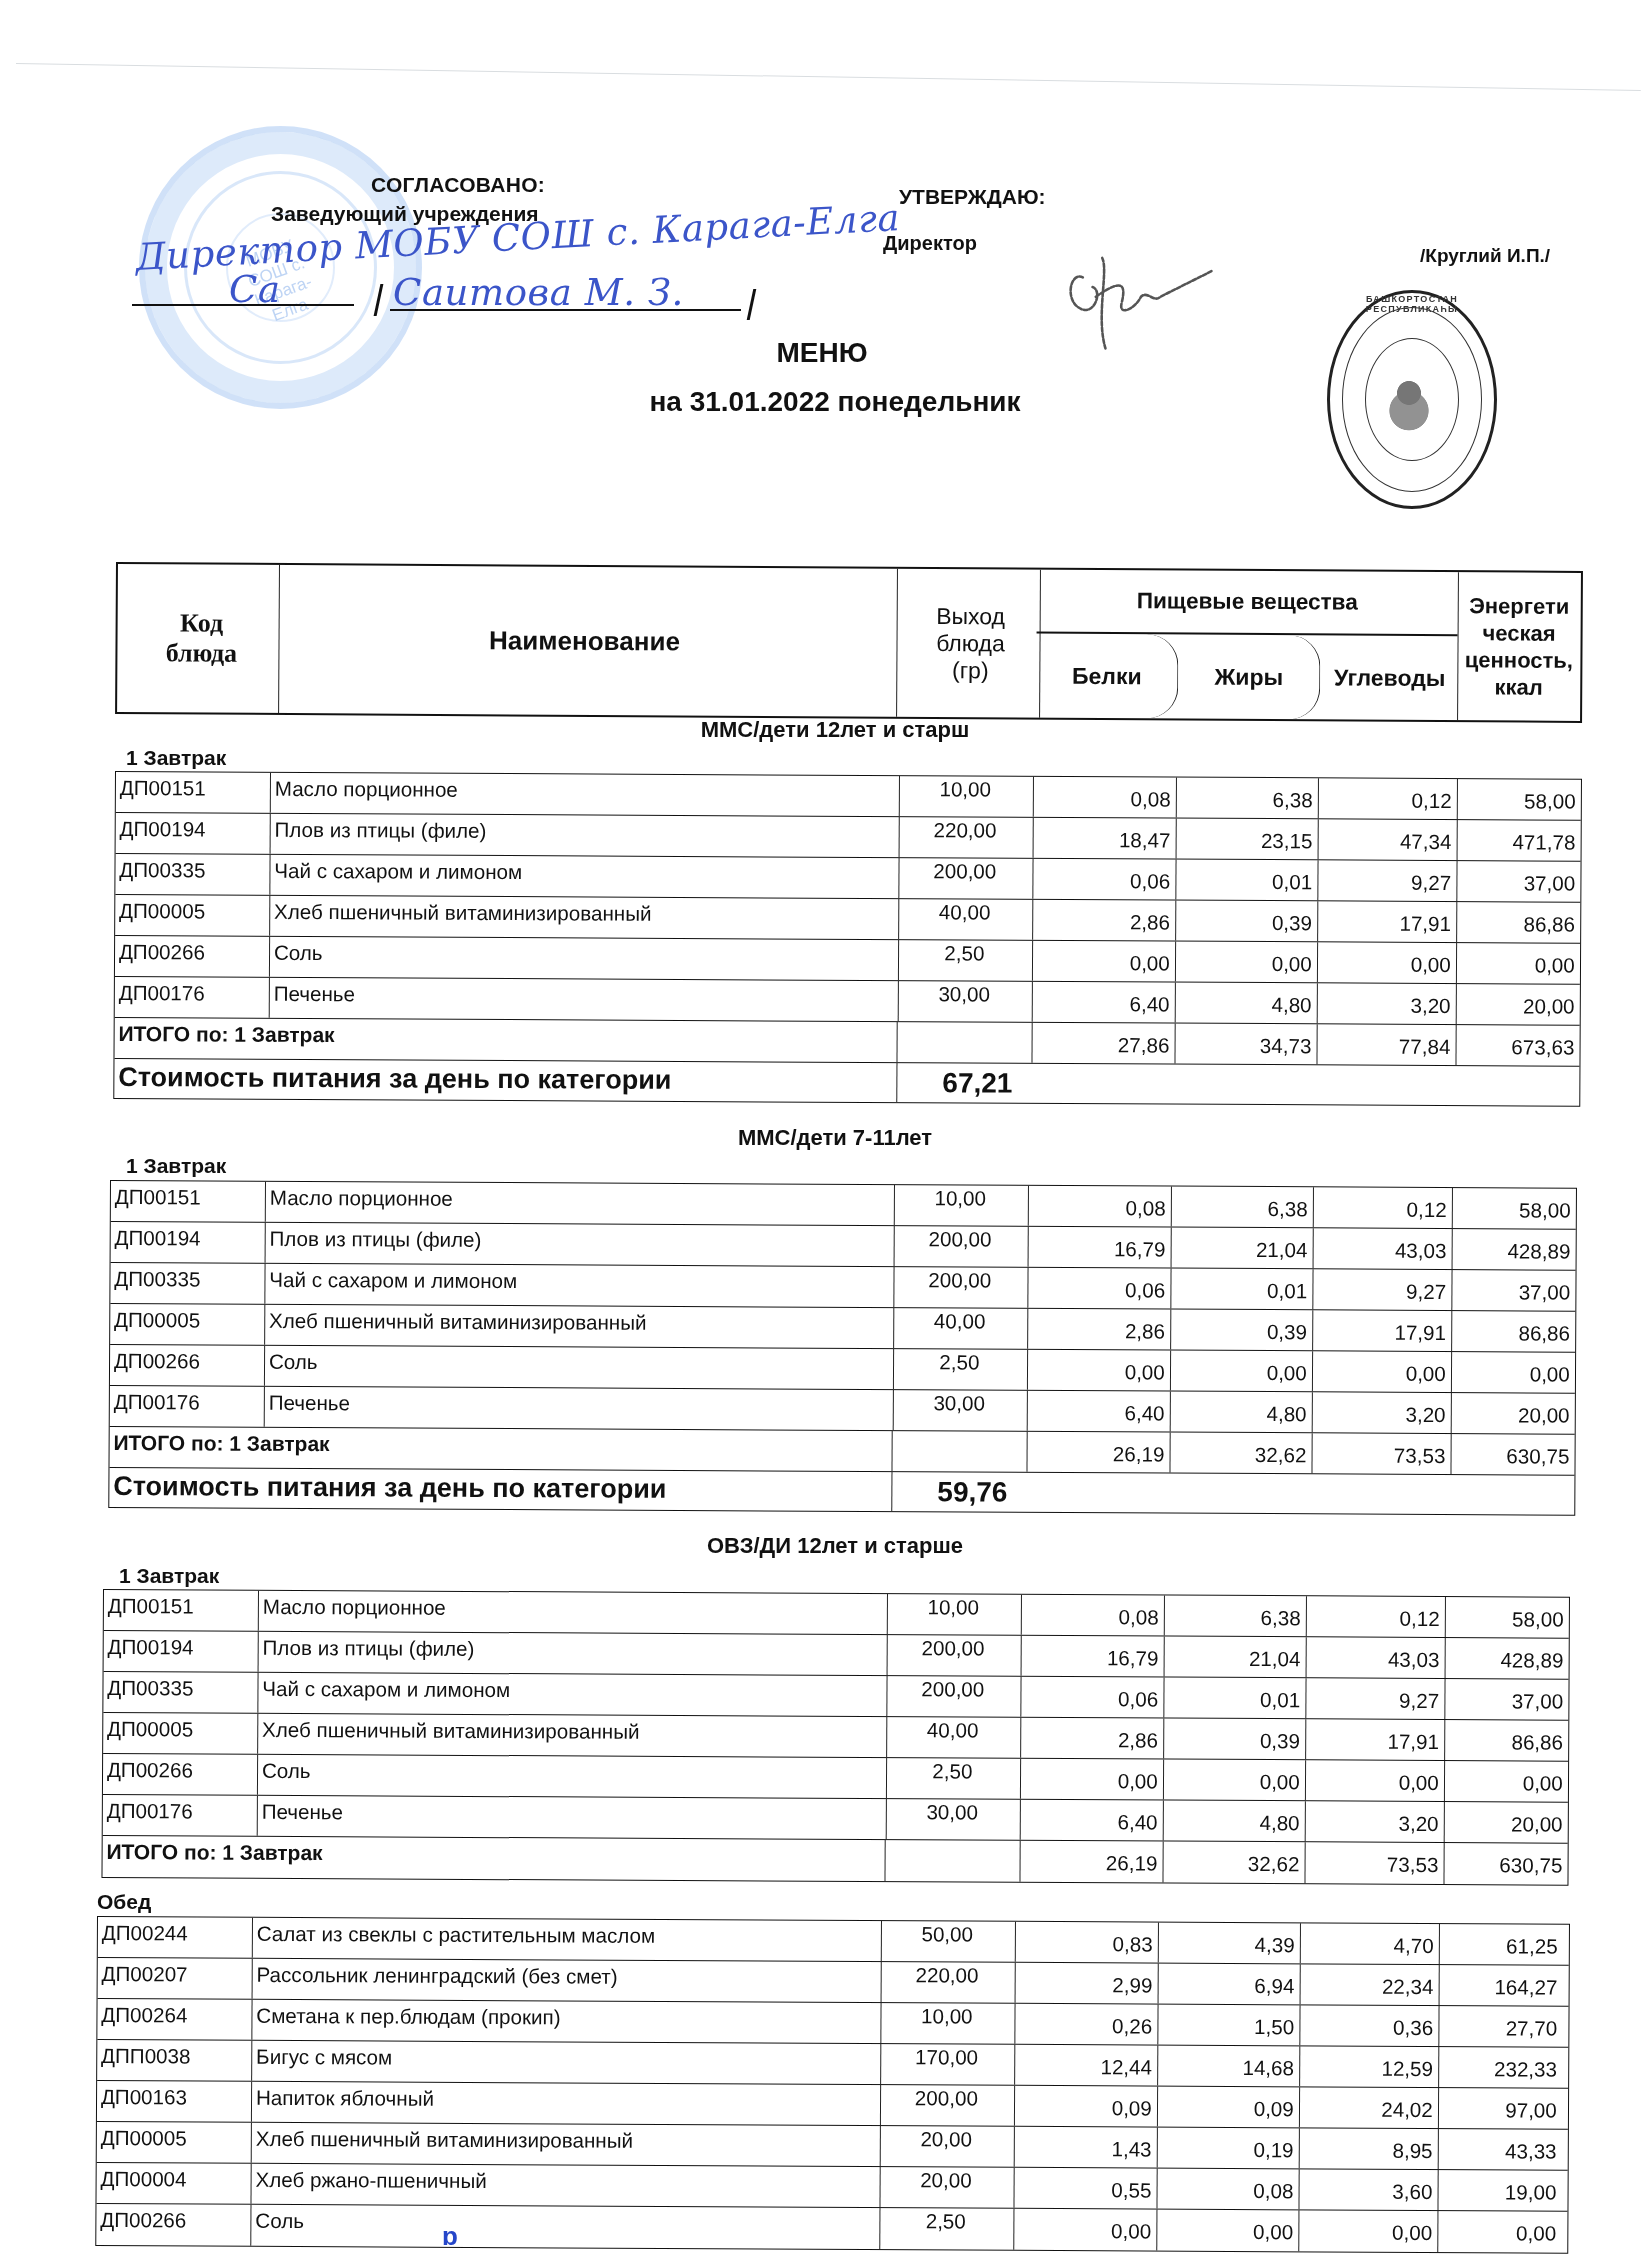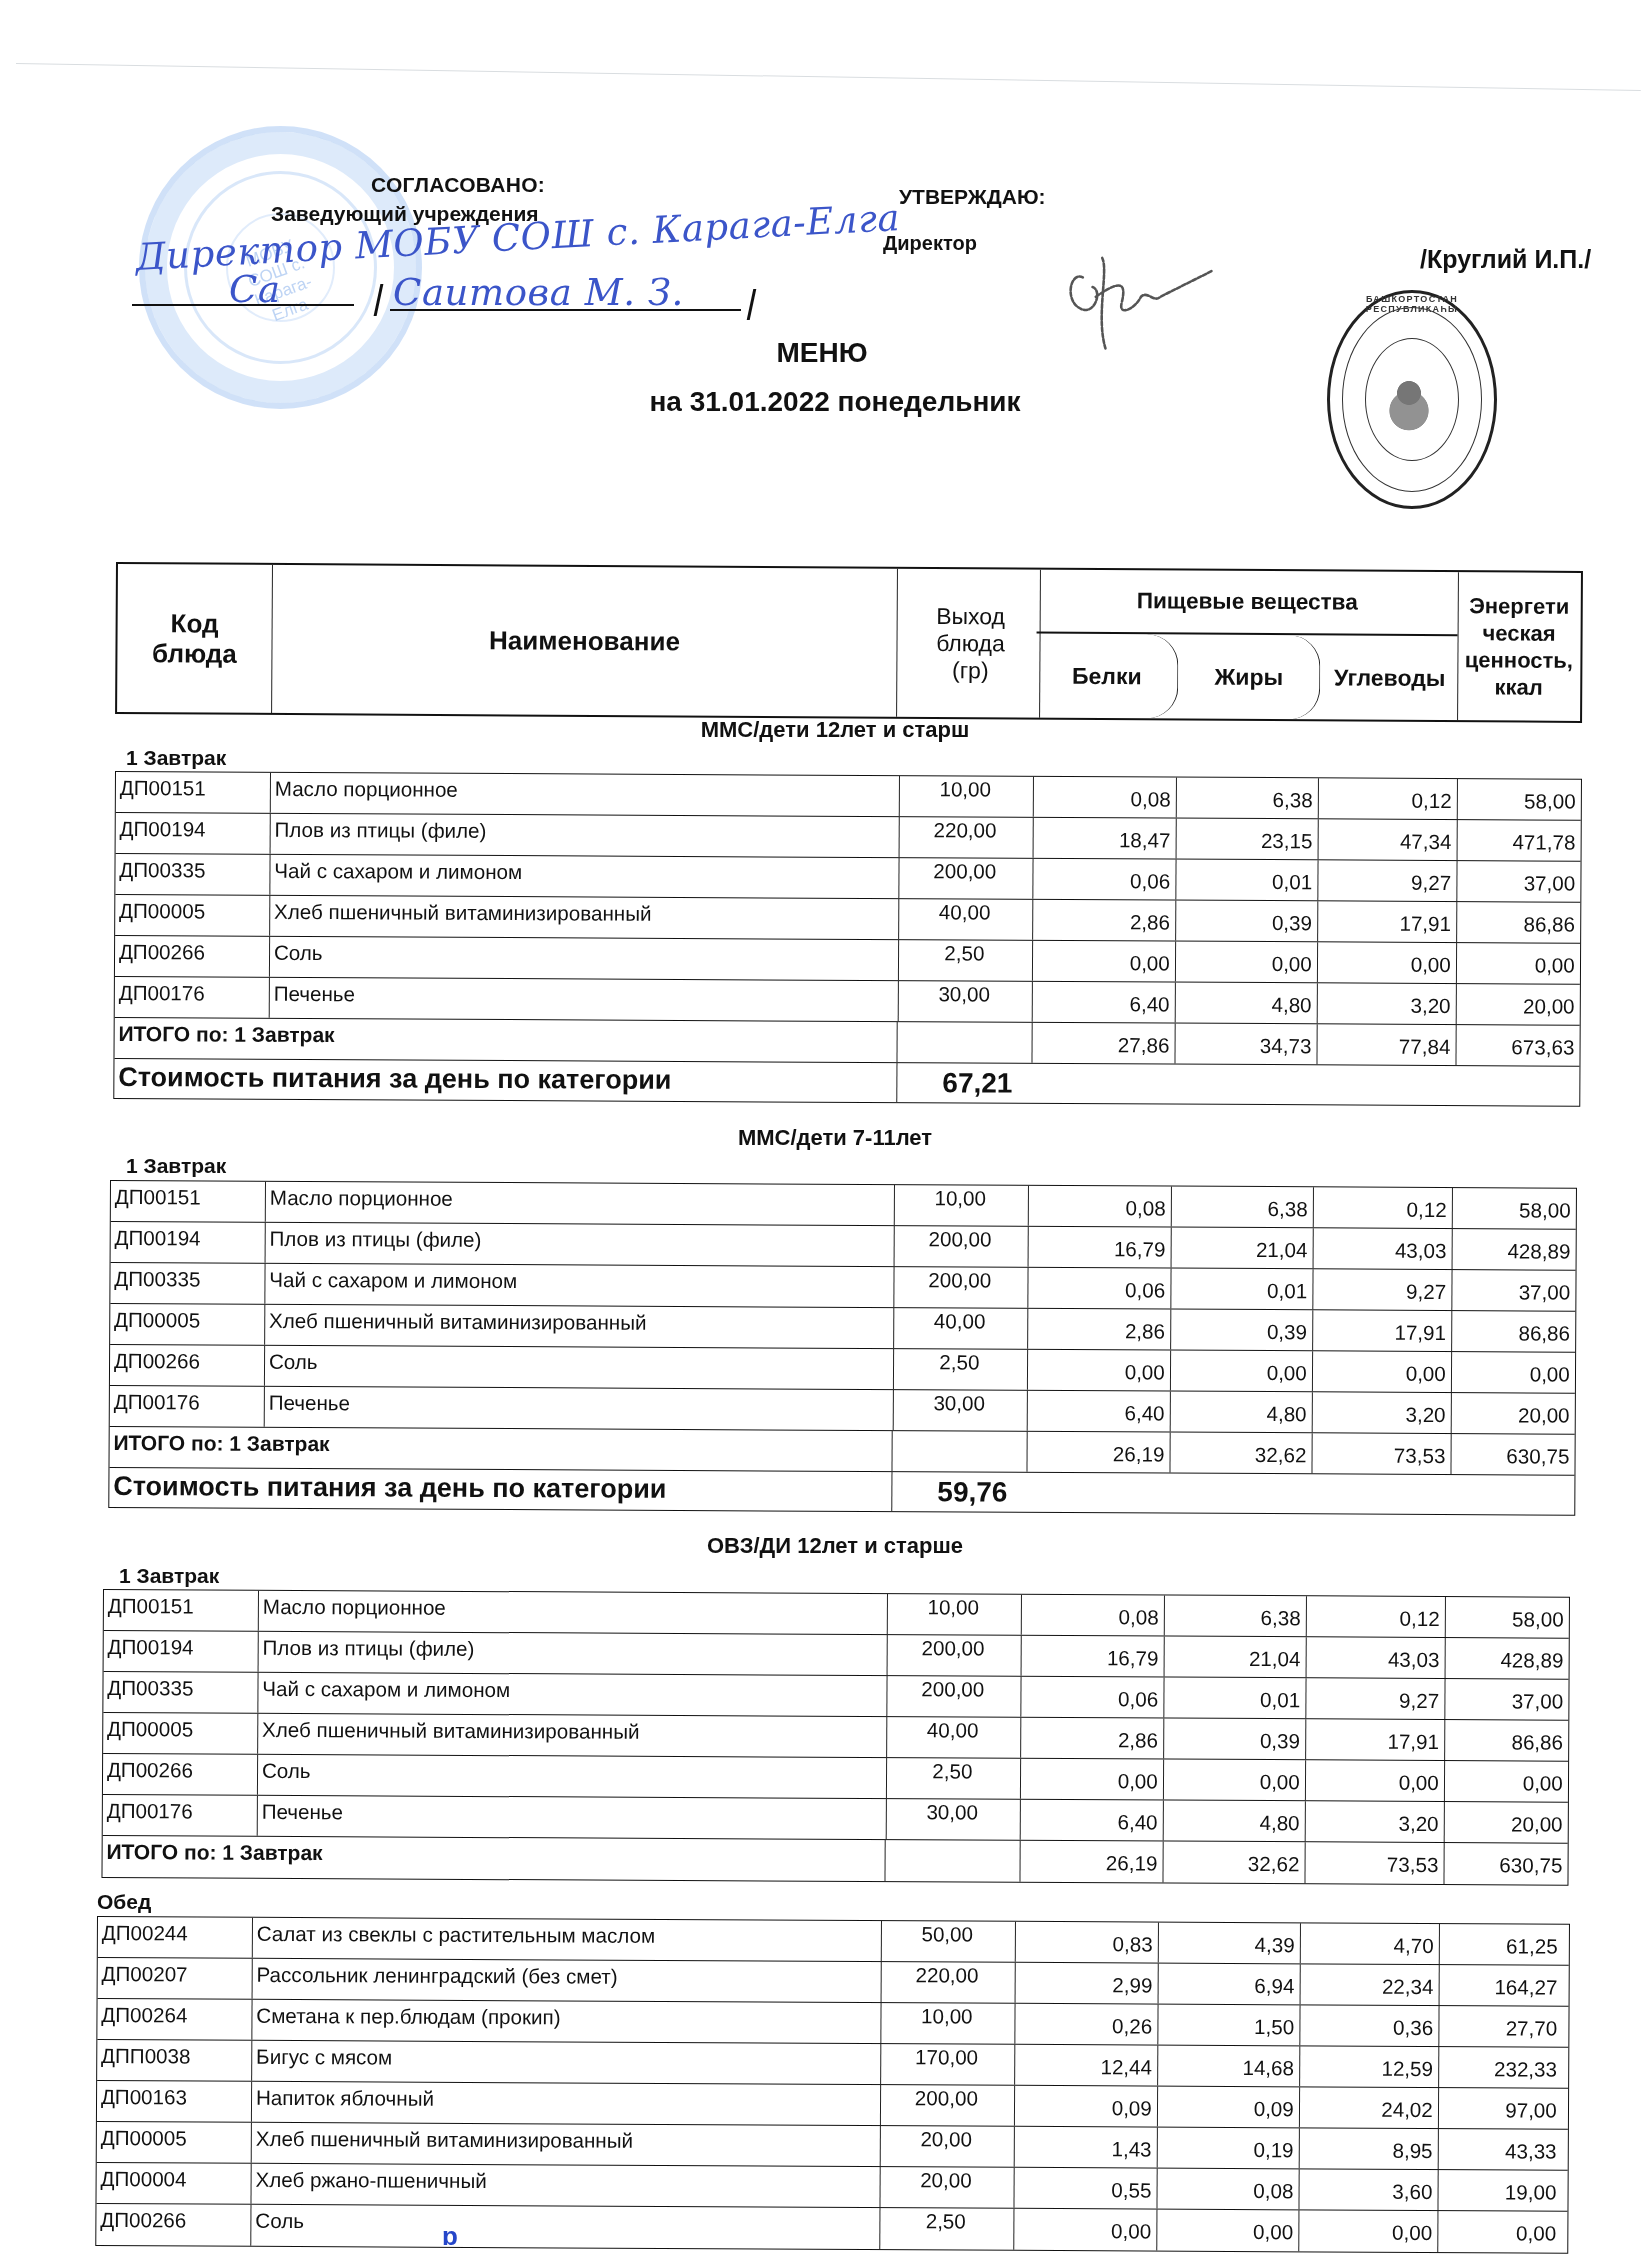--- a/index.html
+++ b/index.html
@@ -29,21 +29,21 @@
   .hw-sig   { left: 229px; top: 268px; font-size: 37px; }
   .hw-name  { left: 393px; top: 271px; font-size: 37px; }
   .sign-line1 { left: 132px; top: 304px; width: 222px; height: 1.9px; background: #111; }
   .sign-sep1  { left: 377px; top: 284px; width: 2.6px; height: 32px; background: #111; transform: skewX(-12deg); }
   .sign-line2 { left: 390px; top: 309px; width: 351px; height: 1.9px; background: #111; }
   .sign-sep2  { left: 750px; top: 289px; width: 2.6px; height: 31px; background: #111; transform: skewX(-12deg); }
 
   .confirm-title { left: 899px; top: 185px; font-size: 21px; font-weight: bold; }
   .confirm-role  { left: 883px; top: 232px; font-size: 20px; font-weight: bold; }
   .director-sig { position: absolute; left: 1057px; top: 232px; width: 168px; height: 123px; }
-  .director-name { left: 1420px; top: 245px; font-size: 25px; font-weight: bold; }
+  .director-name { left: 1420px; top: 245px; font-size: 19px; font-weight: bold; }
 
   .stamp-round { position: absolute; left: 1327px; top: 290px; width: 164px; height: 213px;
                  border-radius: 50%; border: 3.2px solid #222; }
   .stamp-round .r2 { position: absolute; left: 11.6px; top: 14px; right: 11.6px; bottom: 14px;
                  border-radius: 50%; border: 1.9px solid #333; }
   .stamp-round .r3 { position: absolute; left: 35px; top: 45px; right: 35px; bottom: 45px;
                  border-radius: 50%; border: 1.9px solid #333; }
   .stamp-round .emblem { position: absolute; left: 50px; top: 68px; width: 58px; height: 71px;
                  background: radial-gradient(circle at 50% 45%, #555 0 11.6px, transparent 12.3px),
                              radial-gradient(circle at 50% 70%, #777 0 19.3px, transparent 20px);
@@ -54,21 +54,21 @@
   .menu-title { left: 0; width: 1644px; top: 337px; text-align: center; 
                 box-sizing: border-box; font-size: 28px; font-weight: bold; }
   .menu-subtitle { left: 0; width: 1644px; top: 386px; text-align: center; padding-left: 26px;
                 box-sizing: border-box; font-size: 28px; font-weight: bold; }
 
   
   .thead { position: absolute; left: 116px; top: 562px; width: 1467px; height: 152px;
            border: 2.6px solid #111; box-sizing: border-box; transform: rotate(0.35deg); transform-origin: left top; }
   .th { position: absolute; top: 0; bottom: 0; border-right: 1.3px solid #222; box-sizing: border-box;
         display: flex; align-items: center; justify-content: center; text-align: center; }
-  .th-code { left: 0; width: 155px; font-size: 26px; font-weight: bold; line-height: 30px; }
+  .th-code { left: 7px; width: 155px; font-size: 26px; font-weight: bold; line-height: 30px; font-family: Liberation Serif, serif; }
   .th-name { left: 155px; width: 625px; font-size: 26px; font-weight: bold; }
   .th-output { left: 784px; width: 139px; font-size: 23px; line-height: 27px; }
   .th-nutr-group { left: 919px; width: 422px; border-right: 1.3px solid #222; display: block; }
   .th-nutr-title { position: absolute; left: 0; right: 0; top: 0; height: 64px; display: flex;
                    align-items: center; justify-content: center; font-size: 22.6px; font-weight: bold;
                    border-bottom: 2.6px solid #111; box-sizing: border-box; }
   .th-sub { position: absolute; top: 64px; bottom: 0; display: flex; align-items: center;
             justify-content: center; font-size: 23px; font-weight: bold; border-right: 1.3px solid #222; box-sizing: border-box; border-radius: 31px; }
   .th-sub.s1 { left: 0; width: 142px; }
   .th-sub.s2 { left: 142px; width: 142px; }

